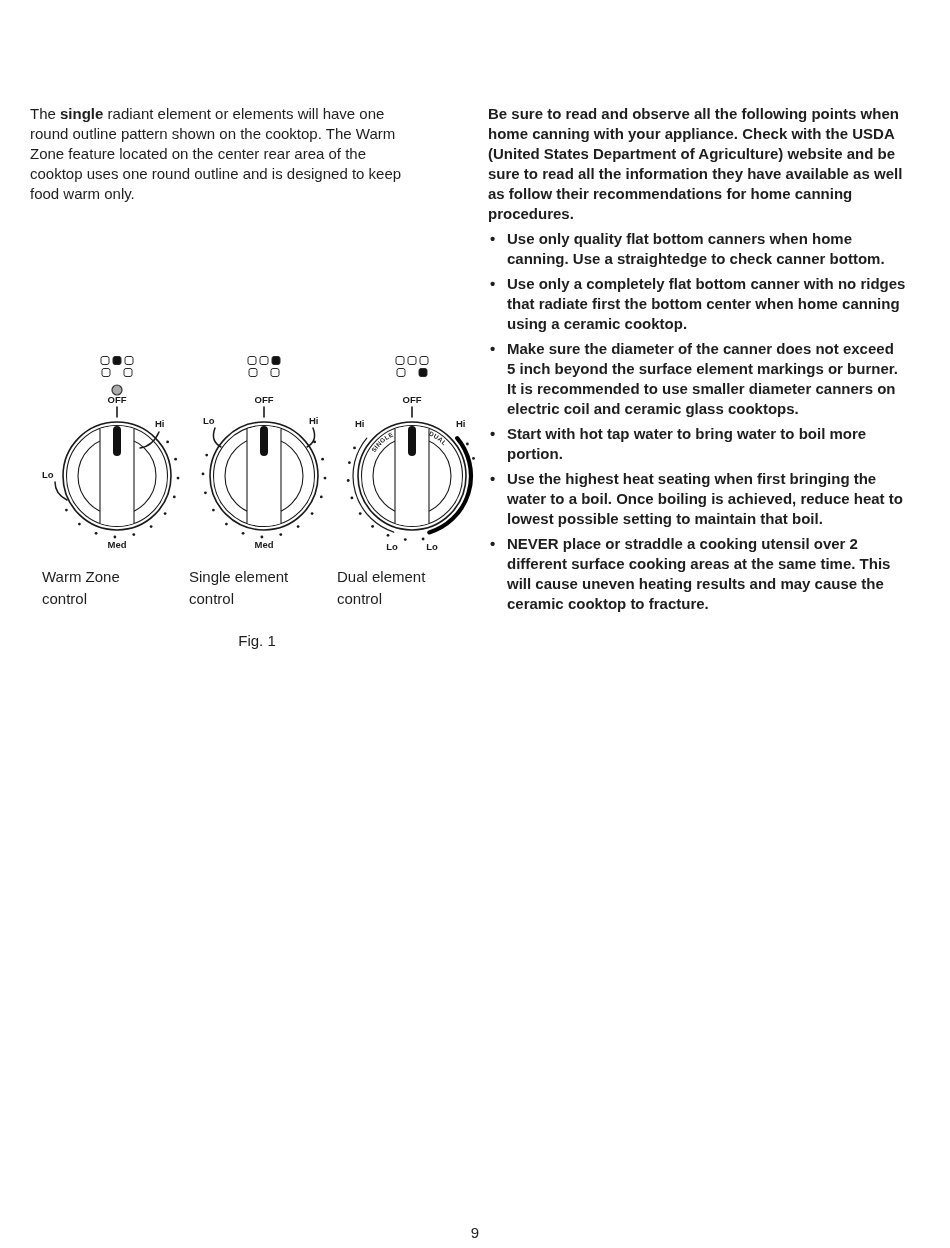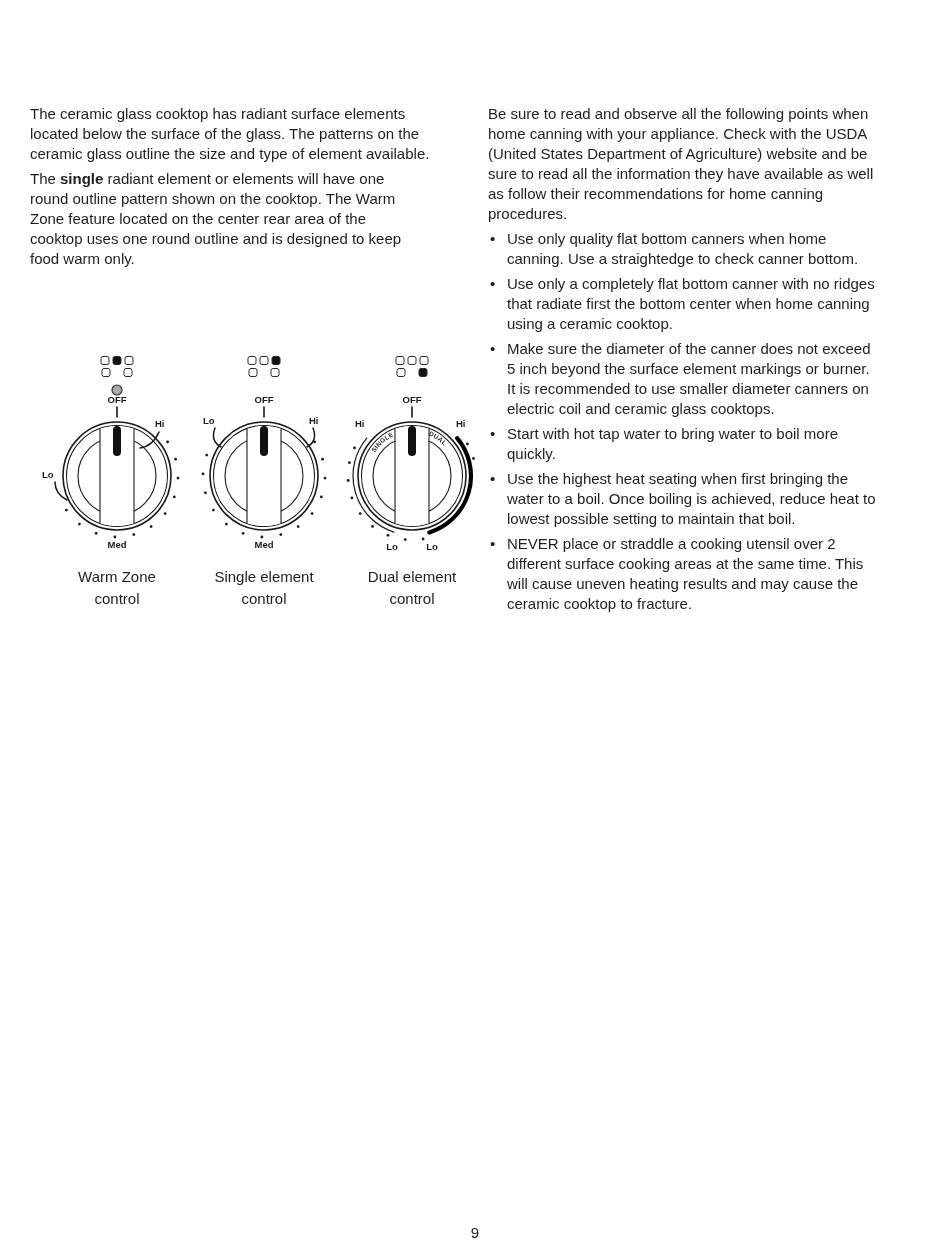--- a/index.html
+++ b/index.html
@@ -4,21 +4,21 @@
 <style>
   html,body{margin:0;padding:0;}
   body{
     width:950px;height:1248px;position:relative;background:#ffffff;
     font-family:"Liberation Sans","DejaVu Sans",sans-serif;
     color:#1e1e1e;font-size:15px;line-height:20px;
     -webkit-font-smoothing:antialiased;
   }
   .col{position:absolute;top:104px;}
   .col-left{left:30px;width:460px;}
-  .col-right{left:488px;width:448px;}
+  .col-right{left:488px;width:448px;font-weight:bold;}
   .para{white-space:pre-line;margin:0 0 5px 0;}
   .bullet{display:flex;margin:0 0 5px 0;}
   .bullet .dot{width:17px;flex:0 0 17px;padding-left:2px;}
   .bullet .btext{white-space:pre-line;flex:1;}
 
   
   .figure{position:absolute;left:30px;top:350px;width:440px;height:310px;margin-left:12px;}
   .knob-group{position:absolute;top:0;width:150px;height:215px;}
   .kg-0{left:0;} .kg-1{left:147px;} .kg-2{left:295px;}
   .burner-icon{position:absolute;top:6px;left:50%;transform:translateX(-50%);}
@@ -30,32 +30,29 @@
   .ring{fill:none;stroke:#1a1a1a;stroke-width:1.6;}
   .ring.thin{stroke-width:1.1;}
   .ln{stroke:#1a1a1a;stroke-width:1.6;stroke-linecap:round;}
   .ln.thin{stroke-width:1.1;}
   .hook{fill:none;stroke:#1a1a1a;stroke-width:1.5;stroke-linecap:round;}
   .arc-thick{fill:none;stroke:#000;stroke-width:4.2;stroke-linecap:round;}
   .arc-thin{fill:none;stroke:#1a1a1a;stroke-width:1.2;stroke-linecap:round;}
   .ticks circle{fill:#1a1a1a;}
   .t{font-family:"Liberation Sans","DejaVu Sans",sans-serif;font-size:9.5px;font-weight:600;fill:#1a1a1a;}
   .t.small{font-size:6.3px;letter-spacing:0.4px;font-weight:600;}
-  .knob-caption{position:absolute;top:216px;width:150px;text-align:center;white-space:pre-line;line-height:22px;}
+  .knob-caption{position:absolute;top:216px;width:150px;text-align:left;white-space:pre-line;line-height:22px;}
   .kc-0{left:0;} .kc-1{left:147px;} .kc-2{left:295px;}
   .fig-caption{position:absolute;top:281px;left:0;width:430px;text-align:center;}
   .page-number{position:absolute;left:0;right:0;top:1223px;text-align:center;}
 </style>
 </head>
 <body>
 
 <div class="col col-left">
-  <p class="para"><span>The ceramic glass cooktop has radiant surface elements
-located below the surface of the glass. The patterns on the
-ceramic glass outline the size and type of element available.</span></p>
   <p class="para"><span>The </span><b>single</b><span> radiant element or elements will have one
 round outline pattern shown on the cooktop. The Warm
 Zone feature located on the center rear area of the
 cooktop uses one round outline and is designed to keep
 food warm only.</span></p>
 </div>
 
 <div class="col col-right">
   <p class="para"><span>Be sure to read and observe all the following points when
 home canning with your appliance. Check with the USDA
@@ -78,21 +75,21 @@
     <div class="bullet">
         <span class="dot">•</span>
         <span class="btext">Make sure the diameter of the canner does not exceed
 5 inch beyond the surface element markings or burner.
 It is recommended to use smaller diameter canners on
 electric coil and ceramic glass cooktops.</span>
       </div>
     <div class="bullet">
         <span class="dot">•</span>
         <span class="btext">Start with hot tap water to bring water to boil more
-quickly.</span>
+portion.</span>
       </div>
     <div class="bullet">
         <span class="dot">•</span>
         <span class="btext">Use the highest heat seating when first bringing the
 water to a boil. Once boiling is achieved, reduce heat to
 lowest possible setting to maintain that boil.</span>
       </div>
     <div class="bullet">
         <span class="dot">•</span>
         <span class="btext">NEVER place or straddle a cooking utensil over 2
@@ -263,15 +260,16 @@
       <text class="t" x="95" y="166" text-anchor="middle">Lo</text>
     </svg>
   </div>
 
   <div class="knob-caption kc-0">Warm Zone
 control</div>
   <div class="knob-caption kc-1">Single element
 control</div>
   <div class="knob-caption kc-2">Dual element
 control</div>
+  <div class="fig-caption">Fig. 1</div>
 </div>
 
 <div class="page-number">9</div>
 
 </body></html>

